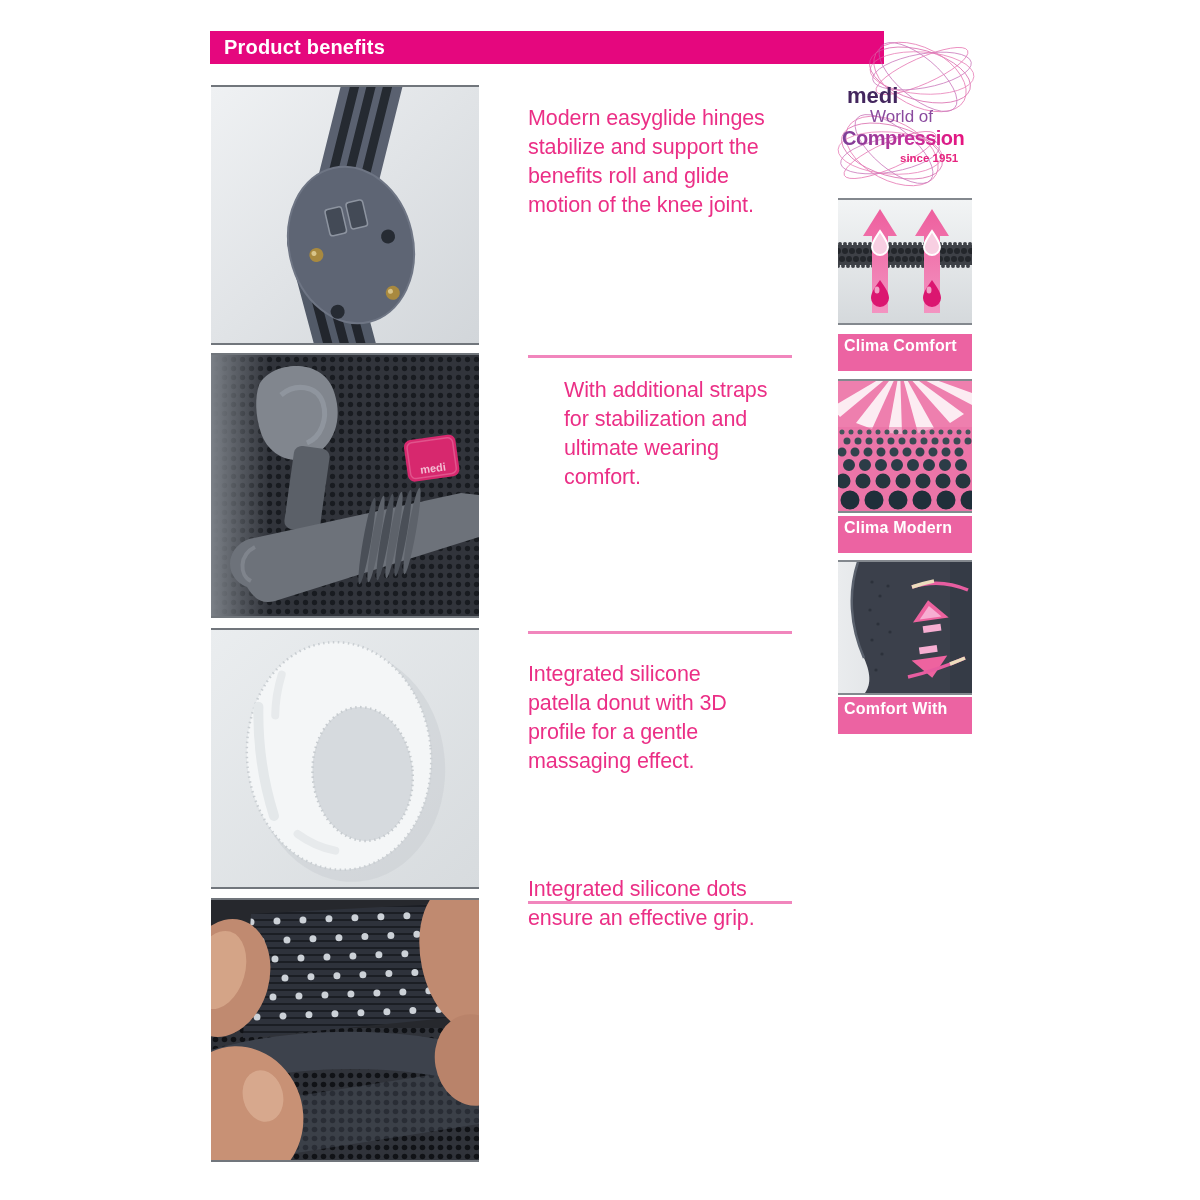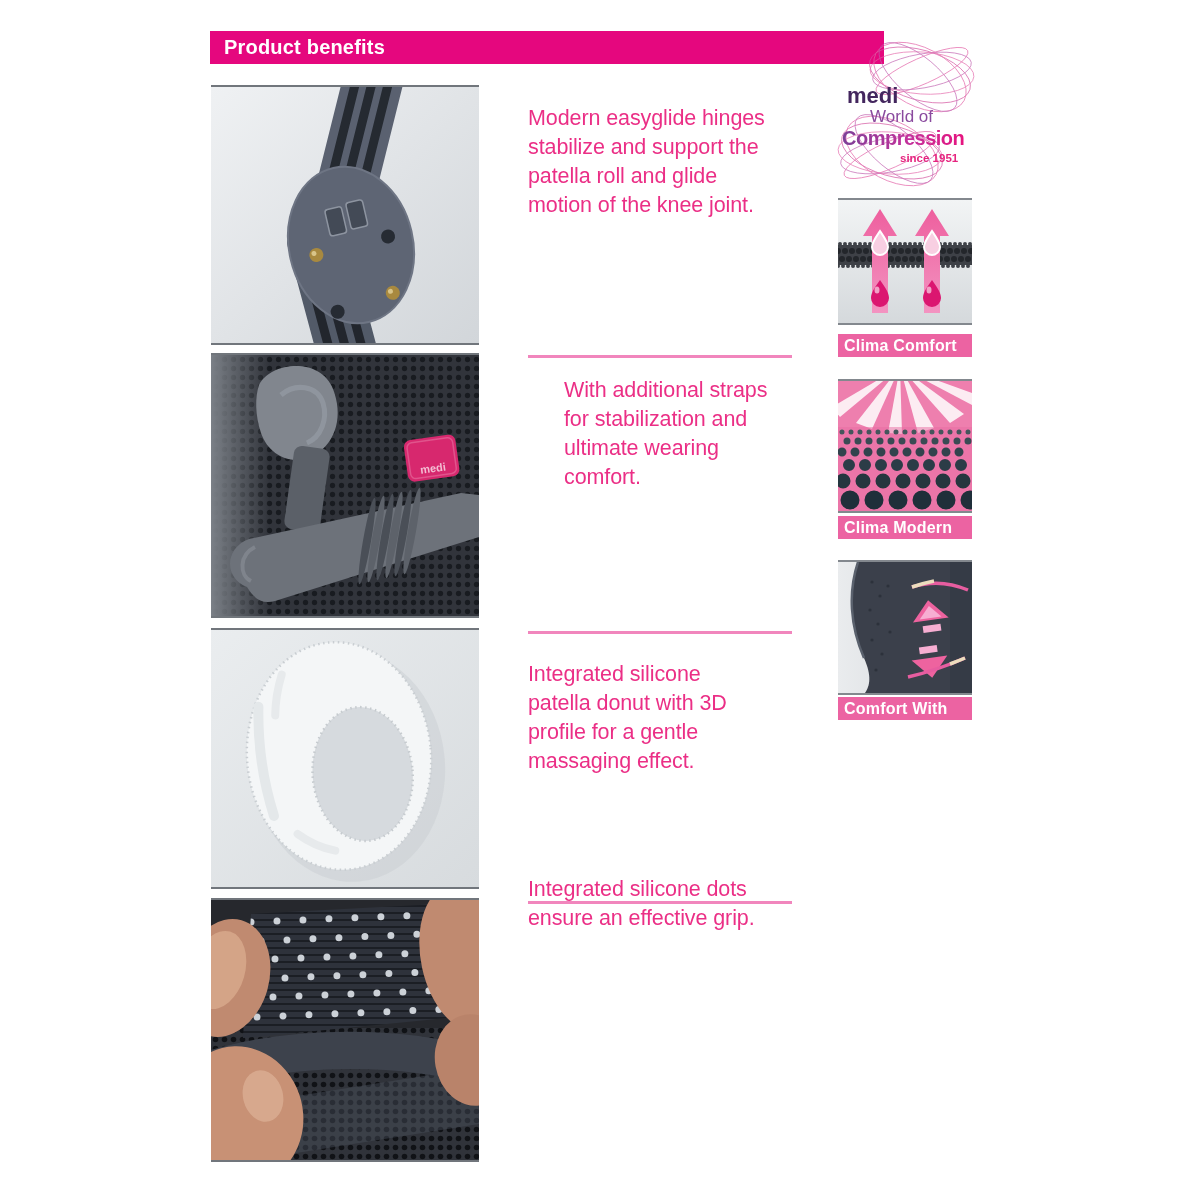--- a/index.html
+++ b/index.html
@@ -49,21 +49,21 @@
   .feature-img {
     position: absolute; left: 838px; width: 134px;
     border-top: 2px solid #83888e; border-bottom: 2px solid #83888e;
     overflow: hidden; background: #e3e6e9;
   }
   .feature-img svg { display: block; width: 100%; height: 100%; }
   .f1 { top: 198px; height: 127px; }
   .f2 { top: 379px; height: 134px; }
   .f3 { top: 560px; height: 135px; }
   .feature-banner {
-    position: absolute; left: 838px; width: 134px; height: 23px;
+    position: absolute; left: 838px; width: 134px; height: 37px;
     background: #ec63a2; color: #ffffff;
     font-size: 16px; font-weight: bold; line-height: 23px;
     padding-left: 6px; letter-spacing: 0.2px; white-space: nowrap;
   }
   .fb1 { top: 334px; }
   .fb2 { top: 516px; }
   .fb3 { top: 697px; }
 </style>
 </head>
 <body>
@@ -202,21 +202,21 @@
       <ellipse cx="28" cy="216" rx="64" ry="70" fill="#c89175" transform="rotate(-14 28 216)"></ellipse>
       <ellipse cx="52" cy="196" rx="20" ry="26" fill="#d8ab90" opacity="0.9" transform="rotate(-14 52 196)"></ellipse>
       <ellipse cx="256" cy="58" rx="46" ry="76" fill="#c08a70" transform="rotate(-12 256 58)"></ellipse>
       <ellipse cx="262" cy="160" rx="38" ry="46" fill="#b9836a" transform="rotate(-10 262 160)"></ellipse>
     </g>
   </svg>
 </div>
 
 <div class="benefit-text t1">Modern easyglide hinges
 stabilize and support the
-patella roll and glide
+benefits roll and glide
 motion of the knee joint.</div>
 <div class="divider d2"></div>
 <div class="benefit-text t2">With additional straps
 for stabilization and
 ultimate wearing
 comfort.</div>
 <div class="divider d3"></div>
 <div class="benefit-text t3">Integrated silicone
 patella donut with 3D
 profile for a gentle

